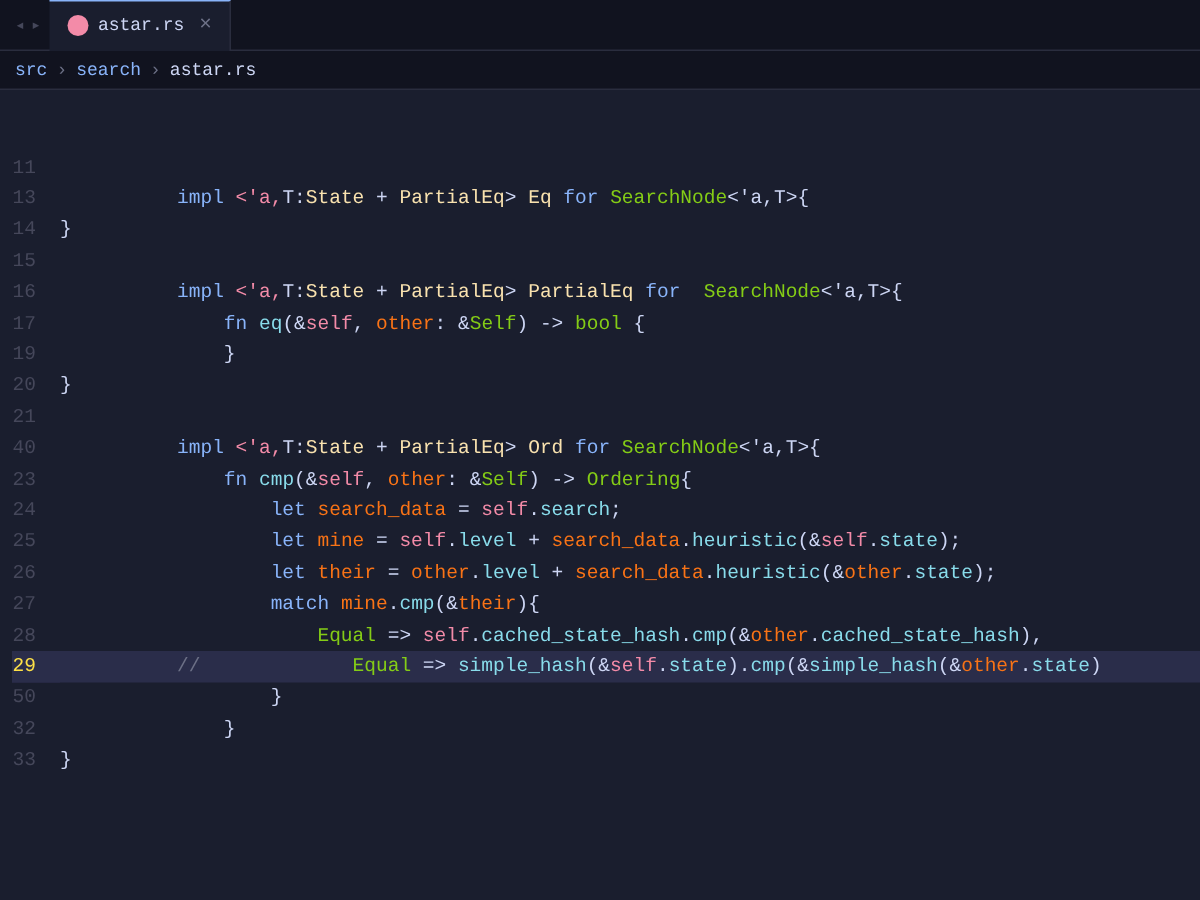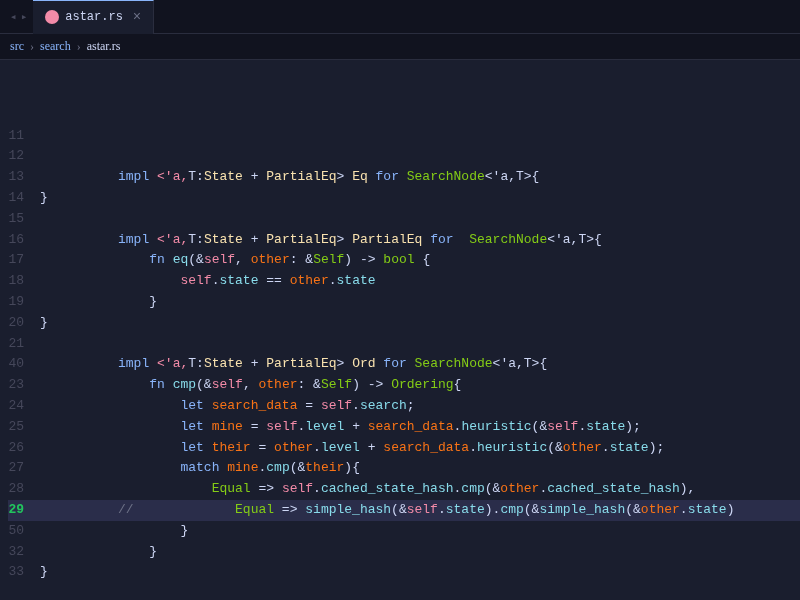--- a/index.html
+++ b/index.html
@@ -72,21 +72,20 @@
     .breadcrumb-bar {
       display: flex;
       align-items: center;
       background-color: #11131f;
       height: 26px;
       padding: 0 10px;
       border-bottom: 1px solid #2a2d3e;
       font-size: 12px;
       color: #6c7086;
       gap: 4px;
-      font-family: Liberation Serif, serif;
     }
 
     .breadcrumb-sep {
       color: #6c7086;
       margin: 0 2px;
     }
 
     .breadcrumb-item {
       color: #89b4fa;
       cursor: pointer;
@@ -102,42 +101,40 @@
       height: calc(600px - 60px);
       overflow: hidden;
     }
 
     .code-content {
       flex: 1;
       padding-left: 8px;
       overflow: auto;
       line-height: 1.6;
       white-space: pre;
-      margin-top: 24px;
     }
 
     .line {
       display: flex;
       height: 20.8px;
       align-items: center;
     }
 
     .line-num {
       color: #45475a;
       text-align: right;
       min-width: 32px;
       padding-right: 16px;
       user-select: none;
       line-height: 1.6;
     }
 
     .line-num.active {
-      color: #22c55e;
+      color: #fde047;
       background-color: #2a2d4a;
-      font-weight: bold;
     }
 
     .code-line {
       flex: 1;
       line-height: 1.6;
     }
 
     .code-area {
       display: flex;
       flex-direction: column;
@@ -187,24 +184,20 @@
   <div class="code-content">
     <div class="code-area">
 
       
       <div class="line">
         <span class="line-num">11</span>
         <span class="code-line"></span>
       </div>
 
       
-      <div class="line">
-        <span class="line-num">12</span>
-        <span class="code-line"></span>
-      </div>
 
       
       <div class="line">
         <span class="line-num">13</span>
         <span class="code-line">
           <span class="kw">impl</span><span class="plain"> </span><span class="lifetime">&lt;'a,</span><span class="plain">T:</span><span class="trait">State</span><span class="plain"> + </span><span class="trait">PartialEq</span><span class="plain">&gt; </span><span class="trait">Eq</span><span class="plain"> </span><span class="kw">for</span><span class="plain"> </span><span class="type">SearchNode</span><span class="plain">&lt;'a,T&gt;{</span>
         </span>
       </div>
 
       
@@ -229,26 +222,20 @@
 
       
       <div class="line">
         <span class="line-num">17</span>
         <span class="code-line">
           <span class="plain">    </span><span class="kw">fn</span><span class="plain"> </span><span class="fn-name">eq</span><span class="plain">(&amp;</span><span class="self-kw">self</span><span class="plain">, </span><span class="var">other</span><span class="plain">: &amp;</span><span class="type">Self</span><span class="plain">) -&gt; </span><span class="type">bool</span><span class="plain"> {</span>
         </span>
       </div>
 
       
-      <div class="line">
-        <span class="line-num">18</span>
-        <span class="code-line">
-          <span class="plain">        </span><span class="self-kw">self</span><span class="plain">.</span><span class="method">state</span><span class="plain"> == </span><span class="var">other</span><span class="plain">.</span><span class="method">state</span>
-        </span>
-      </div>
 
       
       <div class="line">
         <span class="line-num">19</span>
         <span class="code-line">
           <span class="plain">    }</span>
         </span>
       </div>
 
       

